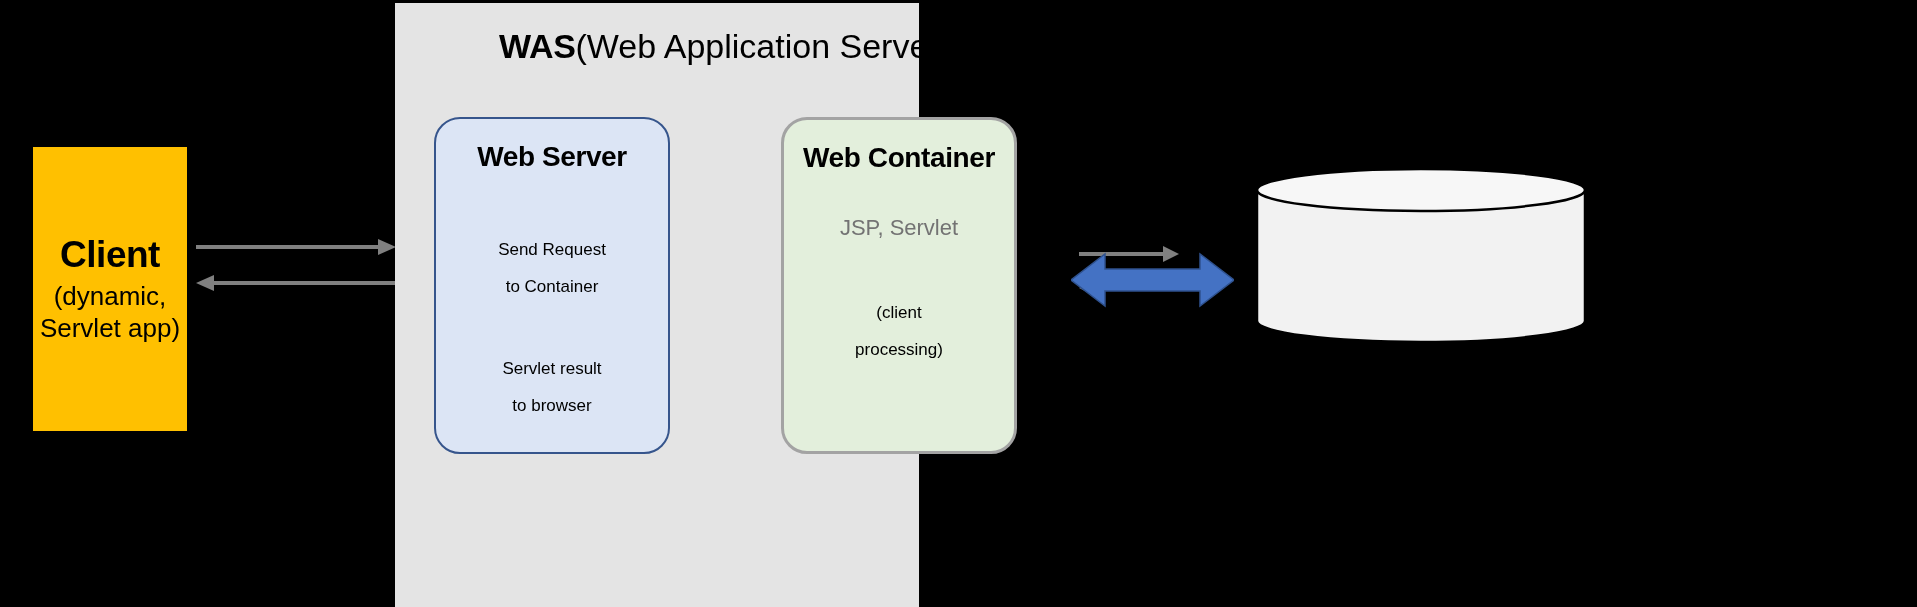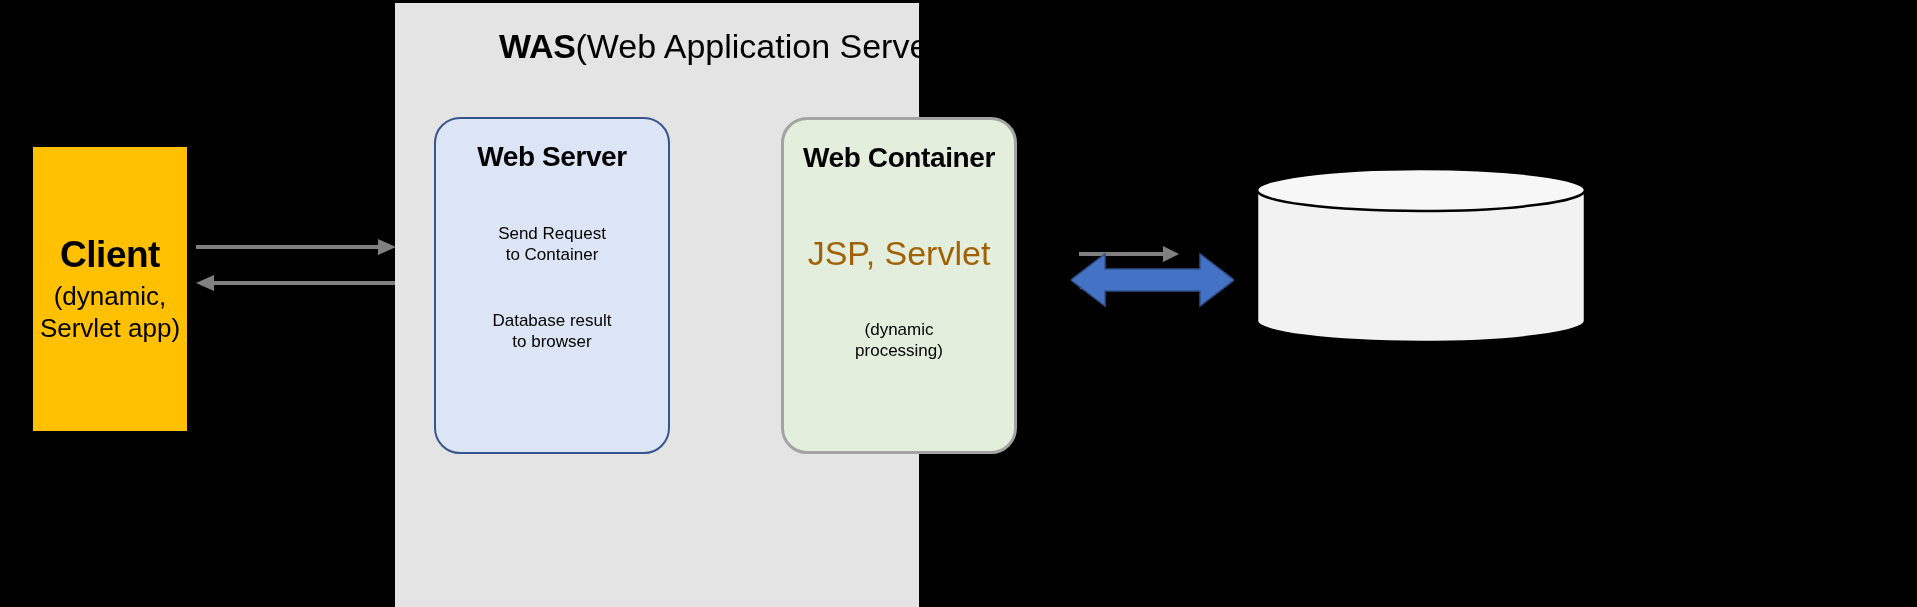--- a/index.html
+++ b/index.html
@@ -74,20 +74,21 @@
   
   .inner-box {
     position: absolute;
     box-sizing: border-box;
     border-radius: 26px;
     display: flex;
     flex-direction: column;
     align-items: center;
     text-align: center;
     color: #000000;
+    gap: 16px;
   }
   .web-server-box {
     left: 39px;
     top: 114px;
     width: 236px;
     height: 337px;
     background: #DCE5F5;
     border: 2px solid #36558C;
   }
   .web-container-box {
@@ -105,23 +106,23 @@
     margin-top: 22px;
   }
   .box-line {
     font-size: 17px;
     font-weight: 400;
     line-height: 1.25;
   }
   .ws-para1 { margin-top: 50px; }
   .ws-para2 { margin-top: 44px; }
   .wc-code {
-    color: #a16207;
-    font-size: 34px;
-    margin-top: 58px;
+    color: #737373;
+    font-size: 22px;
+    margin-top: 24px;
     line-height: 1.25;
   }
   .wc-para {
     margin-top: 44px;
   }
 
   
   .arrow-svg { position: absolute; overflow: visible; }
   .gray-line { stroke: #808080; stroke-width: 4; }
 
@@ -181,37 +182,37 @@
   <div class="was-panel">
 
     <div class="was-title">
       <span class="bold">WAS</span><span class="reg">(Web Application Server)</span>
     </div>
 
     <div class="inner-box web-server-box">
       <div class="box-title">Web Server</div>
       <div class="box-line ws-para1">Send Request</div>
       <div class="box-line">to Container</div>
-      <div class="box-line ws-para2">Database result</div>
+      <div class="box-line ws-para2">Servlet result</div>
       <div class="box-line">to browser</div>
     </div>
 
     <svg class="arrow-svg arr-ws-out" viewBox="0 0 100 22" width="100" height="22">
       <line class="gray-line" x1="0" y1="11" x2="84" y2="11"></line>
       <polygon points="84,3 100,11 84,19" fill="#808080"></polygon>
     </svg>
     <svg class="arrow-svg arr-ws-in" viewBox="0 0 100 22" width="100" height="22">
       <line class="gray-line" x1="16" y1="11" x2="100" y2="11"></line>
       <polygon points="16,3 0,11 16,19" fill="#808080"></polygon>
     </svg>
 
     <div class="inner-box web-container-box">
       <div class="box-title">Web Container</div>
       <div class="wc-code">JSP, Servlet</div>
-      <div class="box-line wc-para">(dynamic</div>
+      <div class="box-line wc-para">(client</div>
       <div class="box-line">processing)</div>
     </div>
 
   </div>
 
   <svg class="blue-arrow" viewBox="0 0 163 56" width="163" height="56">
     <polygon points="0,28 34,2 34,17 129,17 129,2 163,28 129,54 129,39 34,39 34,54" fill="#4472C4" stroke="#2F528F" stroke-width="1.5"></polygon>
   </svg>
 
   <div class="db-wrap">

